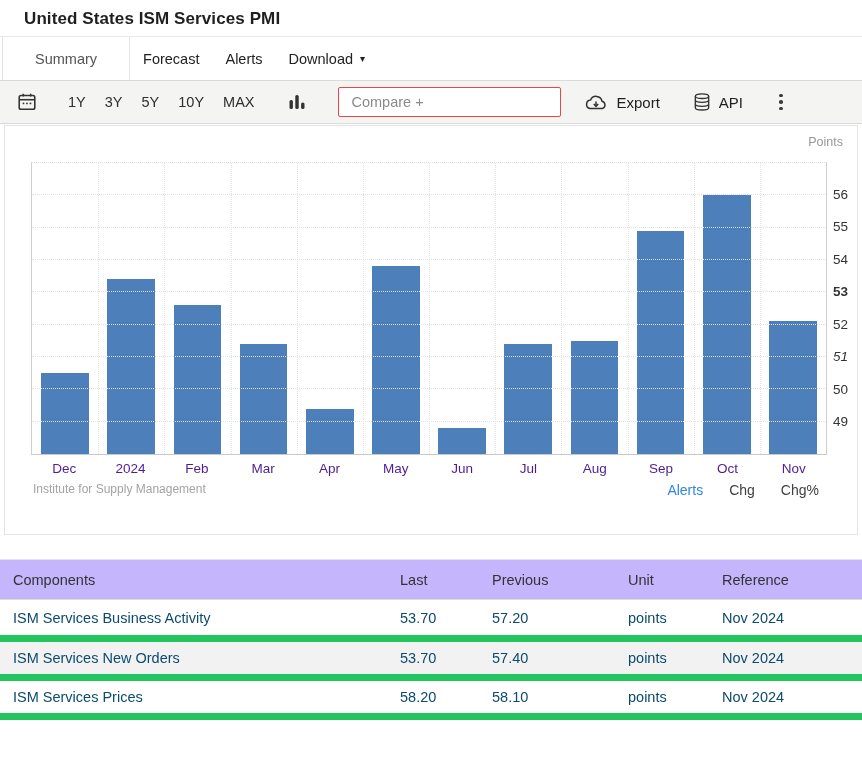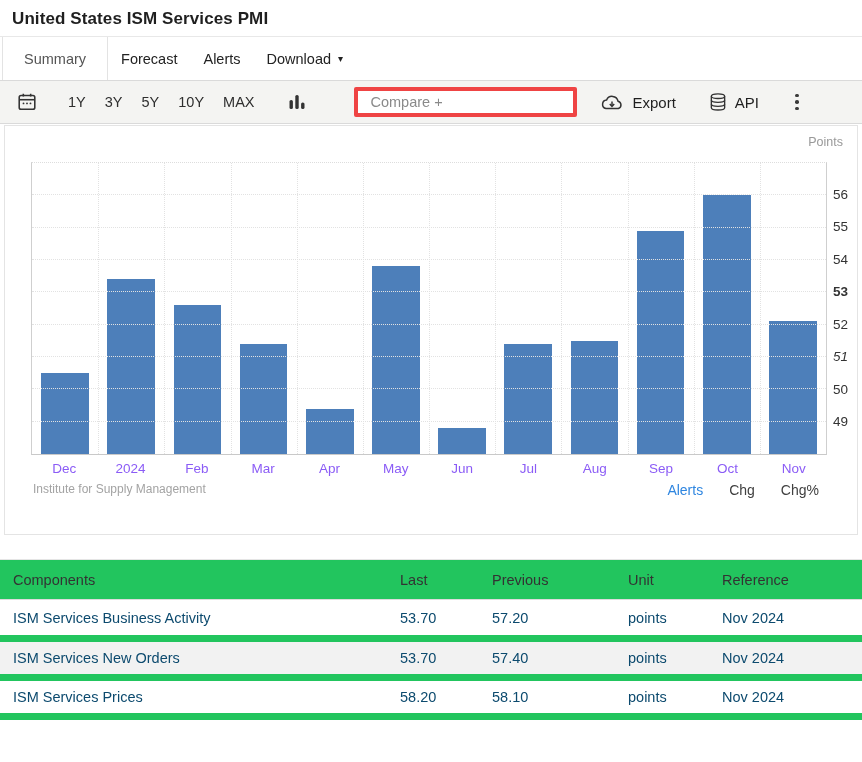--- a/index.html
+++ b/index.html
@@ -1,38 +1,38 @@
 <!DOCTYPE html>
 <html><head>
 <meta charset="utf-8">
 <style>
   * { box-sizing: border-box; margin: 0; padding: 0; }
   html, body { width: 862px; height: 762px; background: #fff; overflow: hidden;
     font-family: "Liberation Sans", sans-serif; color: #222; }
 
   
-  .page-header { height: 37px; padding: 9px 12px 0; border-bottom: 1px solid #e8e8e8; }
+  .page-header { height: 37px; padding: 9px 24px 0; border-bottom: 1px solid #e8e8e8; }
   .page-header h1 { font-size: 17px; font-weight: bold; color: #1f1f1f; letter-spacing: .1px; }
 
   
   .tabbar { height: 43px; display: flex; align-items: stretch; padding-left: 2px; font-size: 14.5px; }
   .tab { display: flex; align-items: center; padding: 0 13px; color: #222; cursor: pointer; }
   .tab.active { border-left: 1px solid #e3e3e3; border-right: 1px solid #e3e3e3;
-    padding: 0 21px; color: #555; background: #fff; }
+    padding: 0 32px; color: #555; background: #fff; }
   .tab .caret { font-size: 10px; margin-left: 7px; color: #222; }
 
   
   .toolbar { height: 44px; background: #f4f4f2; border-top: 1px solid #dadada;
     border-bottom: 1px solid #dadada; display: flex; align-items: center; padding: 0 16px; }
   .toolbar .icon-btn { display: inline-flex; align-items: center; cursor: pointer; color: #333; }
   .cal-icon { margin-right: 30px; }
   .range-btn { font-size: 14.5px; color: #2e2e2e; margin-right: 19px; cursor: pointer; text-align: center; }
   .range-btn.max { margin-right: 34px; }
   .coltype-icon { margin-right: 0; }
-  .compare-input { width: 223px; height: 30px; margin-left: 48px; border: 4px solid #ef4444;
+  .compare-input { width: 223px; height: 30px; margin-left: 32px; border: 1px solid #ef4444;
     border-radius: 2px; background: #fff; padding: 0 12px; font-size: 14.5px;
     font-family: "Liberation Sans", sans-serif; color: #333; }
   .compare-input::placeholder { color: #8a8a8a; }
   .tool-group { display: inline-flex; align-items: center; gap: 7px; font-size: 15px;
     color: #1f1f1f; cursor: pointer; }
   .g-export { margin-left: 22px; }
   .g-api { margin-left: 32px; }
   .kebab { margin-left: 36px; cursor: pointer; display:flex; flex-direction:column; gap:3px; }
   .kebab i { width: 3.5px; height: 3.5px; border-radius: 50%; background: #3a3a3a; }
 
@@ -44,33 +44,33 @@
     border-left: 1px solid #cfcfcf; border-right: 1px solid #cfcfcf;
     border-bottom: 1px solid #c9c9c9; border-top: 1px dotted #ddd; }
   .gl-h { position: absolute; left: 0; right: 0; height: 0; border-top: 1px dotted #e2e2e2; }
   .gl-v { position: absolute; top: 0; bottom: 0; width: 0; border-left: 1px dotted #e2e2e2; }
   .bars { position: absolute; inset: 0; display: flex; align-items: flex-end; }
   .band { flex: 1 1 0; display: flex; justify-content: center; align-items: flex-end; height: 100%; }
   .bar { width: 72%; }
   .ylabels { position: absolute; left: 828px; top: 36px; width: 30px; height: 293px; }
   .ylabel { position: absolute; left: 0; font-size: 13.5px; color: #333; line-height: 18px; }
   .xlabels { position: absolute; left: 26px; top: 335px; width: 796px; display: flex; }
-  .xlabel { flex: 1 1 0; text-align: center; font-size: 13.5px; color: #8b5cf6; }
+  .xlabel { flex: 1 1 0; text-align: center; font-size: 13.5px; color: #4c1d95; }
   .chart-footer { position: absolute; left: 28px; right: 38px; top: 356px;
     display: flex; align-items: flex-start; }
   .source { font-size: 12px; color: #a3a3a3; }
   .footer-links { margin-left: auto; display: flex; gap: 26px; font-size: 14px; }
   .footer-link { color: #404040; cursor: pointer; }
   .footer-link.active { color: #2f86e0; }
 
   
   table.components { width: 100%; margin-top: 24px; border-collapse: collapse;
     font-size: 14.5px; }
   table.components th { font-weight: normal; text-align: left; color: #333;
-    background: #22c55e; height: 40px; padding-left: 13px;
+    background: #c4b5fd; height: 40px; padding-left: 13px;
     border-top: 1px solid #e5e5e5; border-bottom: 1px solid #dcdcdc; margin-left: 7px; }
   table.components td { height: 39px; padding-left: 13px; color: #0c4a6e;
     border-bottom: 7px solid #22c55e; }
   table.components tbody tr:nth-child(even) { background: #f2f2f2; }
 
   svg { display: block; }
 </style>
 </head>
 <body>
 

